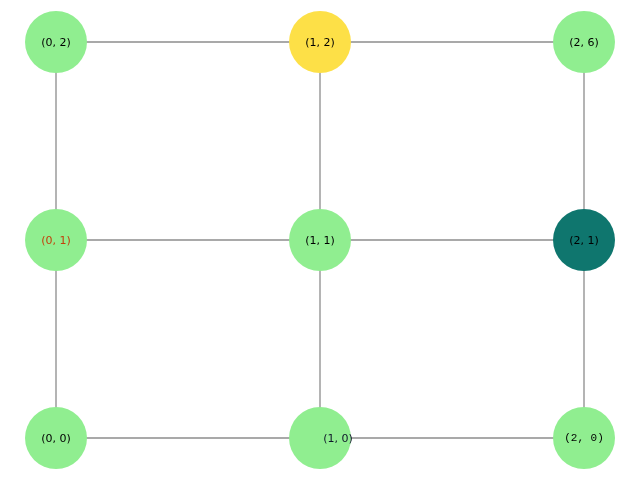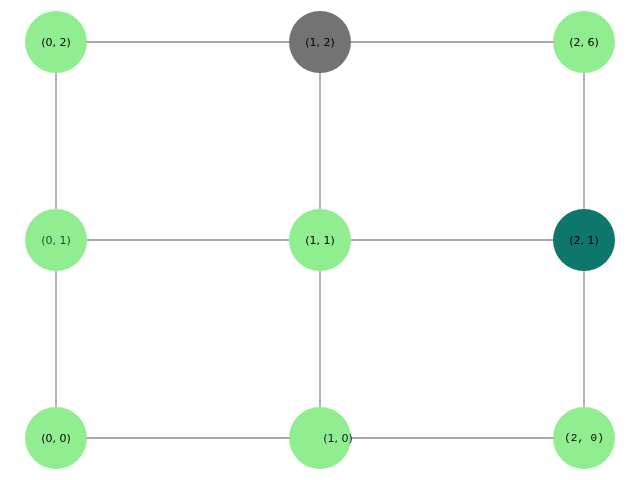--- a/index.html
+++ b/index.html
@@ -52,28 +52,28 @@
       <line x1="56" y1="240" x2="56" y2="438" stroke="#8c8c8c" stroke-width="1.3"></line>
       <line x1="320" y1="42" x2="320" y2="240" stroke="#8c8c8c" stroke-width="1.3"></line>
       <line x1="320" y1="240" x2="320" y2="438" stroke="#8c8c8c" stroke-width="1.3"></line>
       <line x1="584" y1="42" x2="584" y2="240" stroke="#8c8c8c" stroke-width="1.3"></line>
       <line x1="584" y1="240" x2="584" y2="438" stroke="#8c8c8c" stroke-width="1.3"></line>
     </svg>
 
 <div class="graph-node" style="left: 25px; top: 11px; width: 62px; height: 62px; background: rgb(144, 238, 144);">
       <span class="node-label" style="color: rgb(0, 0, 0);">(0, 2)</span>
     </div>
-    <div class="graph-node" style="left: 289px; top: 11px; width: 62px; height: 62px; background: #737373;">
+    <div class="graph-node" style="left: 289px; top: 11px; width: 62px; height: 62px; background: #fde047;">
       <span class="node-label" style="color: rgb(0, 0, 0);">(1, 2)</span>
     </div>
     <div class="graph-node" style="left: 553px; top: 11px; width: 62px; height: 62px; background: rgb(144, 238, 144);">
       <span class="node-label" style="color: rgb(0, 0, 0);">(2, 6)</span>
     </div>
     <div class="graph-node" style="left: 25px; top: 209px; width: 62px; height: 62px; background: rgb(144, 238, 144);">
-      <span class="node-label" style="color: #14532d;">(0, 1)</span>
+      <span class="node-label" style="color: #c2410c;">(0, 1)</span>
     </div>
     <div class="graph-node" style="left: 289px; top: 209px; width: 62px; height: 62px; background: rgb(144, 238, 144);">
       <span class="node-label" style="color: rgb(0, 0, 0);">(1, 1)</span>
     </div>
     <div class="graph-node" style="left: 553px; top: 209px; width: 62px; height: 62px; background: #0f766e;">
       <span class="node-label" style="color: rgb(0, 0, 0);">(2, 1)</span>
     </div>
     <div class="graph-node" style="left: 25px; top: 407px; width: 62px; height: 62px; background: rgb(144, 238, 144);">
       <span class="node-label" style="color: #000000;">(0, 0)</span>
     </div>

